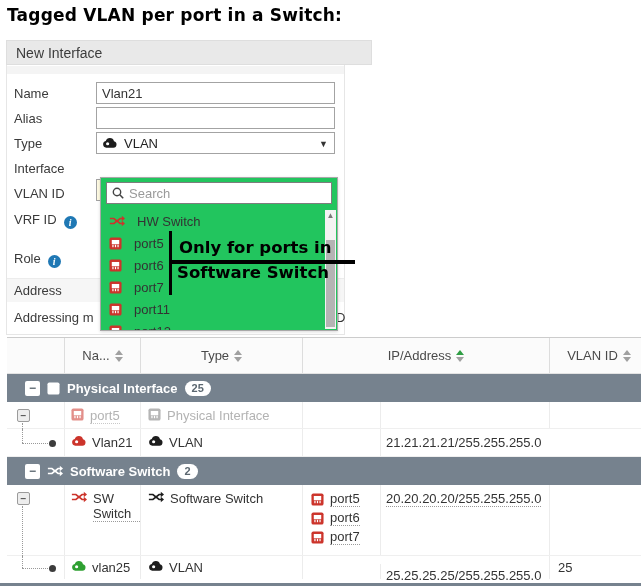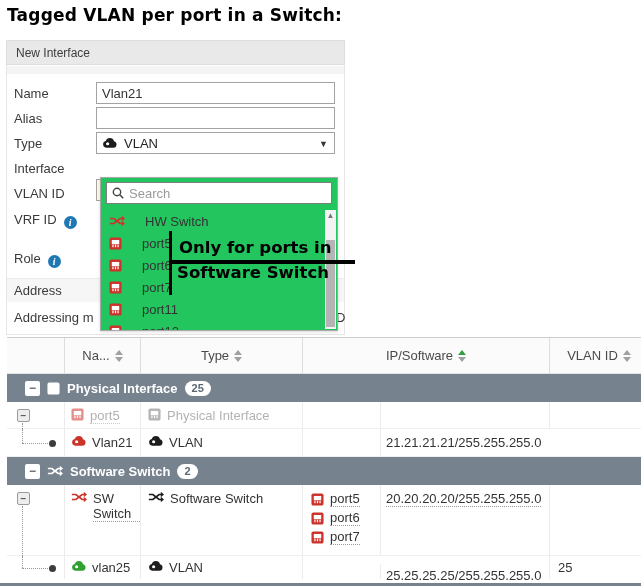--- a/index.html
+++ b/index.html
@@ -4,22 +4,22 @@
 <style>
   * { margin:0; padding:0; box-sizing:border-box; }
   html,body { width:641px; height:586px; background:#fff; overflow:hidden;
               font-family:"Liberation Sans", sans-serif; }
   .abs { position:absolute; }
 
   
   .page-title { left:7px; top:5px; font:bold 17px "DejaVu Sans", sans-serif; color:#000; letter-spacing:.2px; }
 
   
-  .panel-header { left:6px; top:40px; width:339px; height:25px; background:#e9e9e9;
-                  border:1px solid #dedede; font-size:12px; color:#3c3c3c;
+  .panel-header { left:6px; top:40px; width:366px; height:25px; background:#e9e9e9;
+                  border:1px solid #dedede; font-size:14px; color:#3c3c3c;
                   line-height:24px; padding-left:9px; }
   .panel-body { left:6px; top:65px; width:339px; height:270px; background:#fff;
                 border:1px solid #e6e6e6; border-top:none; }
   .panel-substrip { left:7px; top:66px; width:337px; height:8px; background:#f4f4f4; }
 
   .flabel { font-size:13px; color:#3a3a3a; }
   .finput { border:1px solid #a3a3a3; background:#fff; height:22px; width:239px;
             font-size:13px; color:#333; padding:0 5px; font-family:"Liberation Sans",sans-serif; }
   .fselect { border:1px solid #a3a3a3; background:#fff; height:22px; width:239px;
              display:flex; align-items:center; padding:0 5px; font-size:13px; color:#222; position:relative; }
@@ -36,21 +36,21 @@
 
   
   .dropdown { left:100px; top:177px; width:238px; height:154px; background:#22c55e;
               border:1px solid #a8a8a8; z-index:5; box-shadow:0 1px 3px rgba(0,0,0,.15); }
   .search-box { position:absolute; left:5px; top:4px; width:226px; height:22px;
                 border:1px solid #7d7d7d; display:flex; align-items:center; padding:0 5px; gap:5px; background:#fff; }
   .search-box input { border:none; outline:none; flex:1; font-size:13px; color:#333; min-width:0;
                       font-family:"Liberation Sans",sans-serif; }
   .search-box input::placeholder { color:#9a9a9a; }
   .dd-list { position:absolute; left:0; top:32px; right:12px; bottom:0; overflow:hidden; }
-  .dd-item { height:22px; display:flex; align-items:center; gap:20px; padding-left:8px;
+  .dd-item { height:22px; display:flex; align-items:center; gap:12px; padding-left:8px;
              font-size:13px; color:#333; white-space:nowrap; }
   .scrollbar { position:absolute; top:32px; bottom:1px; right:1px; width:11px; background:#f3f3f3; }
   .scroll-up { position:absolute; top:1px; left:0; width:11px; text-align:center;
                font-size:8px; color:#777; line-height:10px; }
   .scroll-thumb { position:absolute; top:30px; bottom:2px; left:1px; width:9px; background:#b4b4b4; }
 
   
   .anno-vline { left:169px; top:231px; width:3px; height:64px; background:#000; z-index:10; }
   .anno-hline { left:169px; top:260px; width:186px; height:4px; background:#000; z-index:10; }
   .anno-text1 { left:179px; top:238px; z-index:11; font:bold 16.5px "DejaVu Sans",sans-serif; color:#000; white-space:nowrap; }
@@ -261,21 +261,21 @@
         </span>
     </div>
     <div class="c2">
       <span>Type</span>
       <span class="sort">
           <span class="tri-up"></span>
           <span class="tri-dn"></span>
         </span>
     </div>
     <div class="c45">
-      <span>IP/Software</span>
+      <span>IP/Address</span>
       <span class="sort">
           <span class="tri-up green"></span>
           <span class="tri-dn"></span>
         </span>
     </div>
     <div class="c5">
       <span>VLAN ID</span>
       <span class="sort">
           <span class="tri-up"></span>
           <span class="tri-dn"></span>

